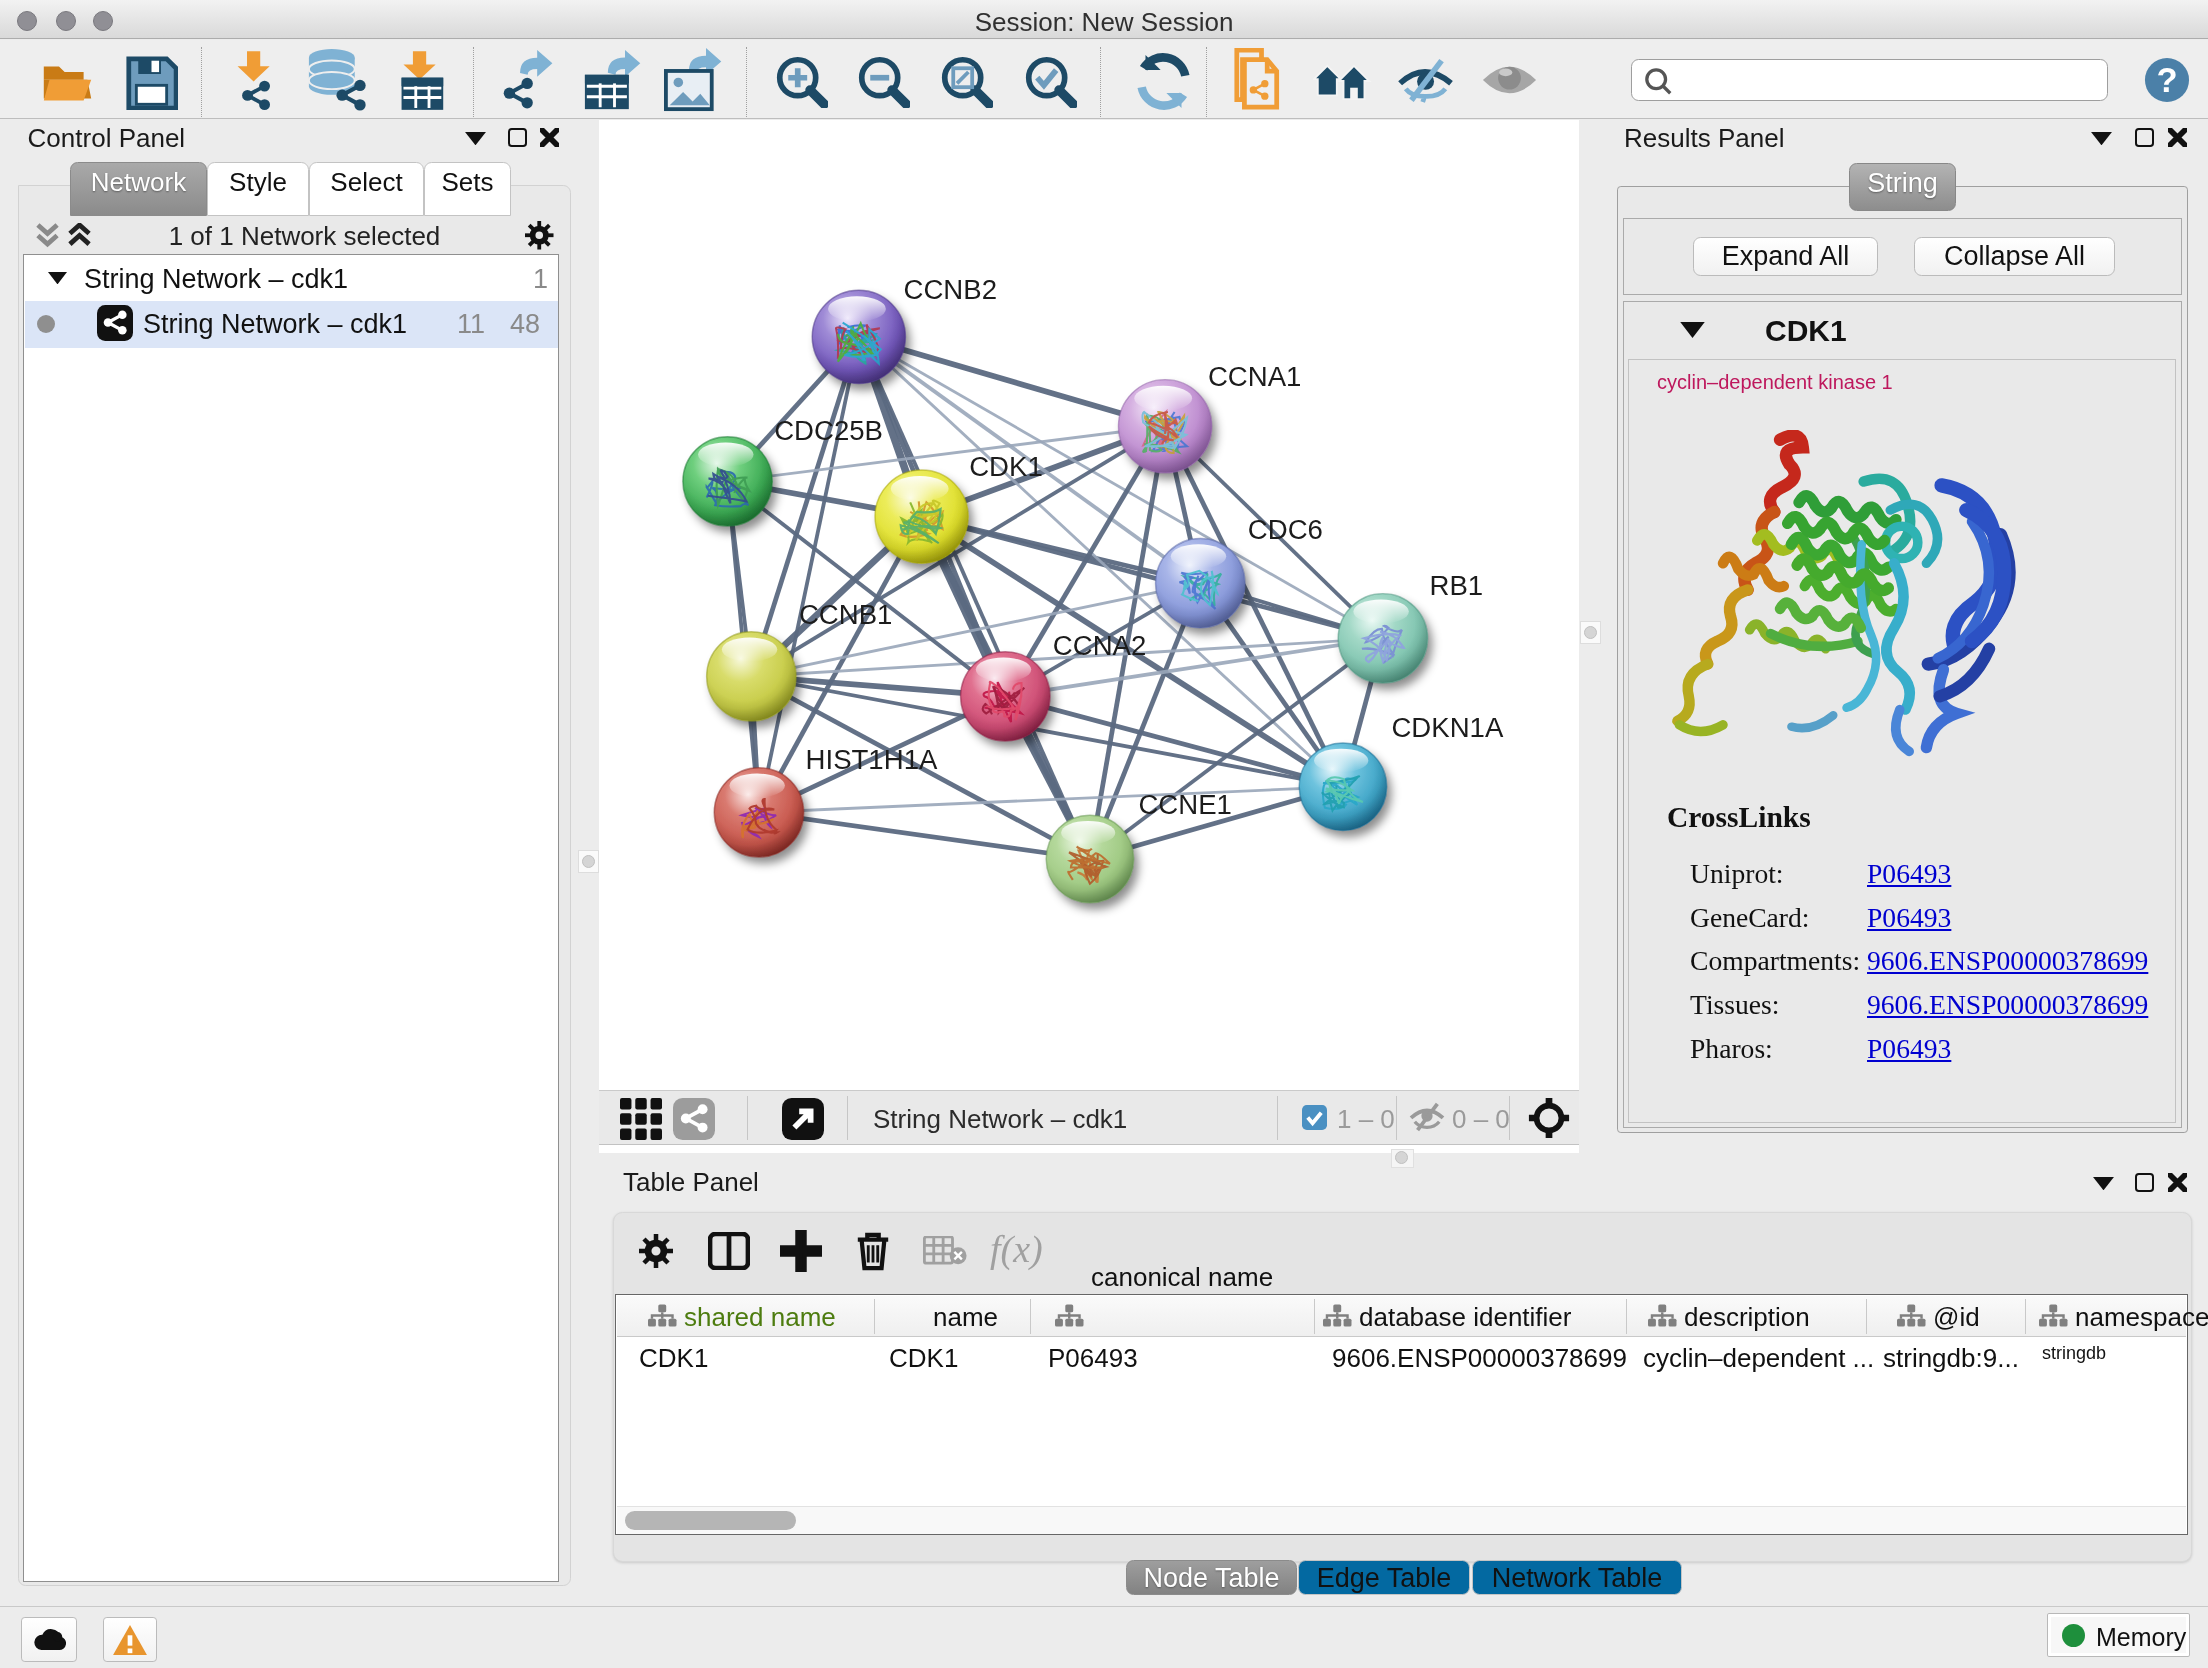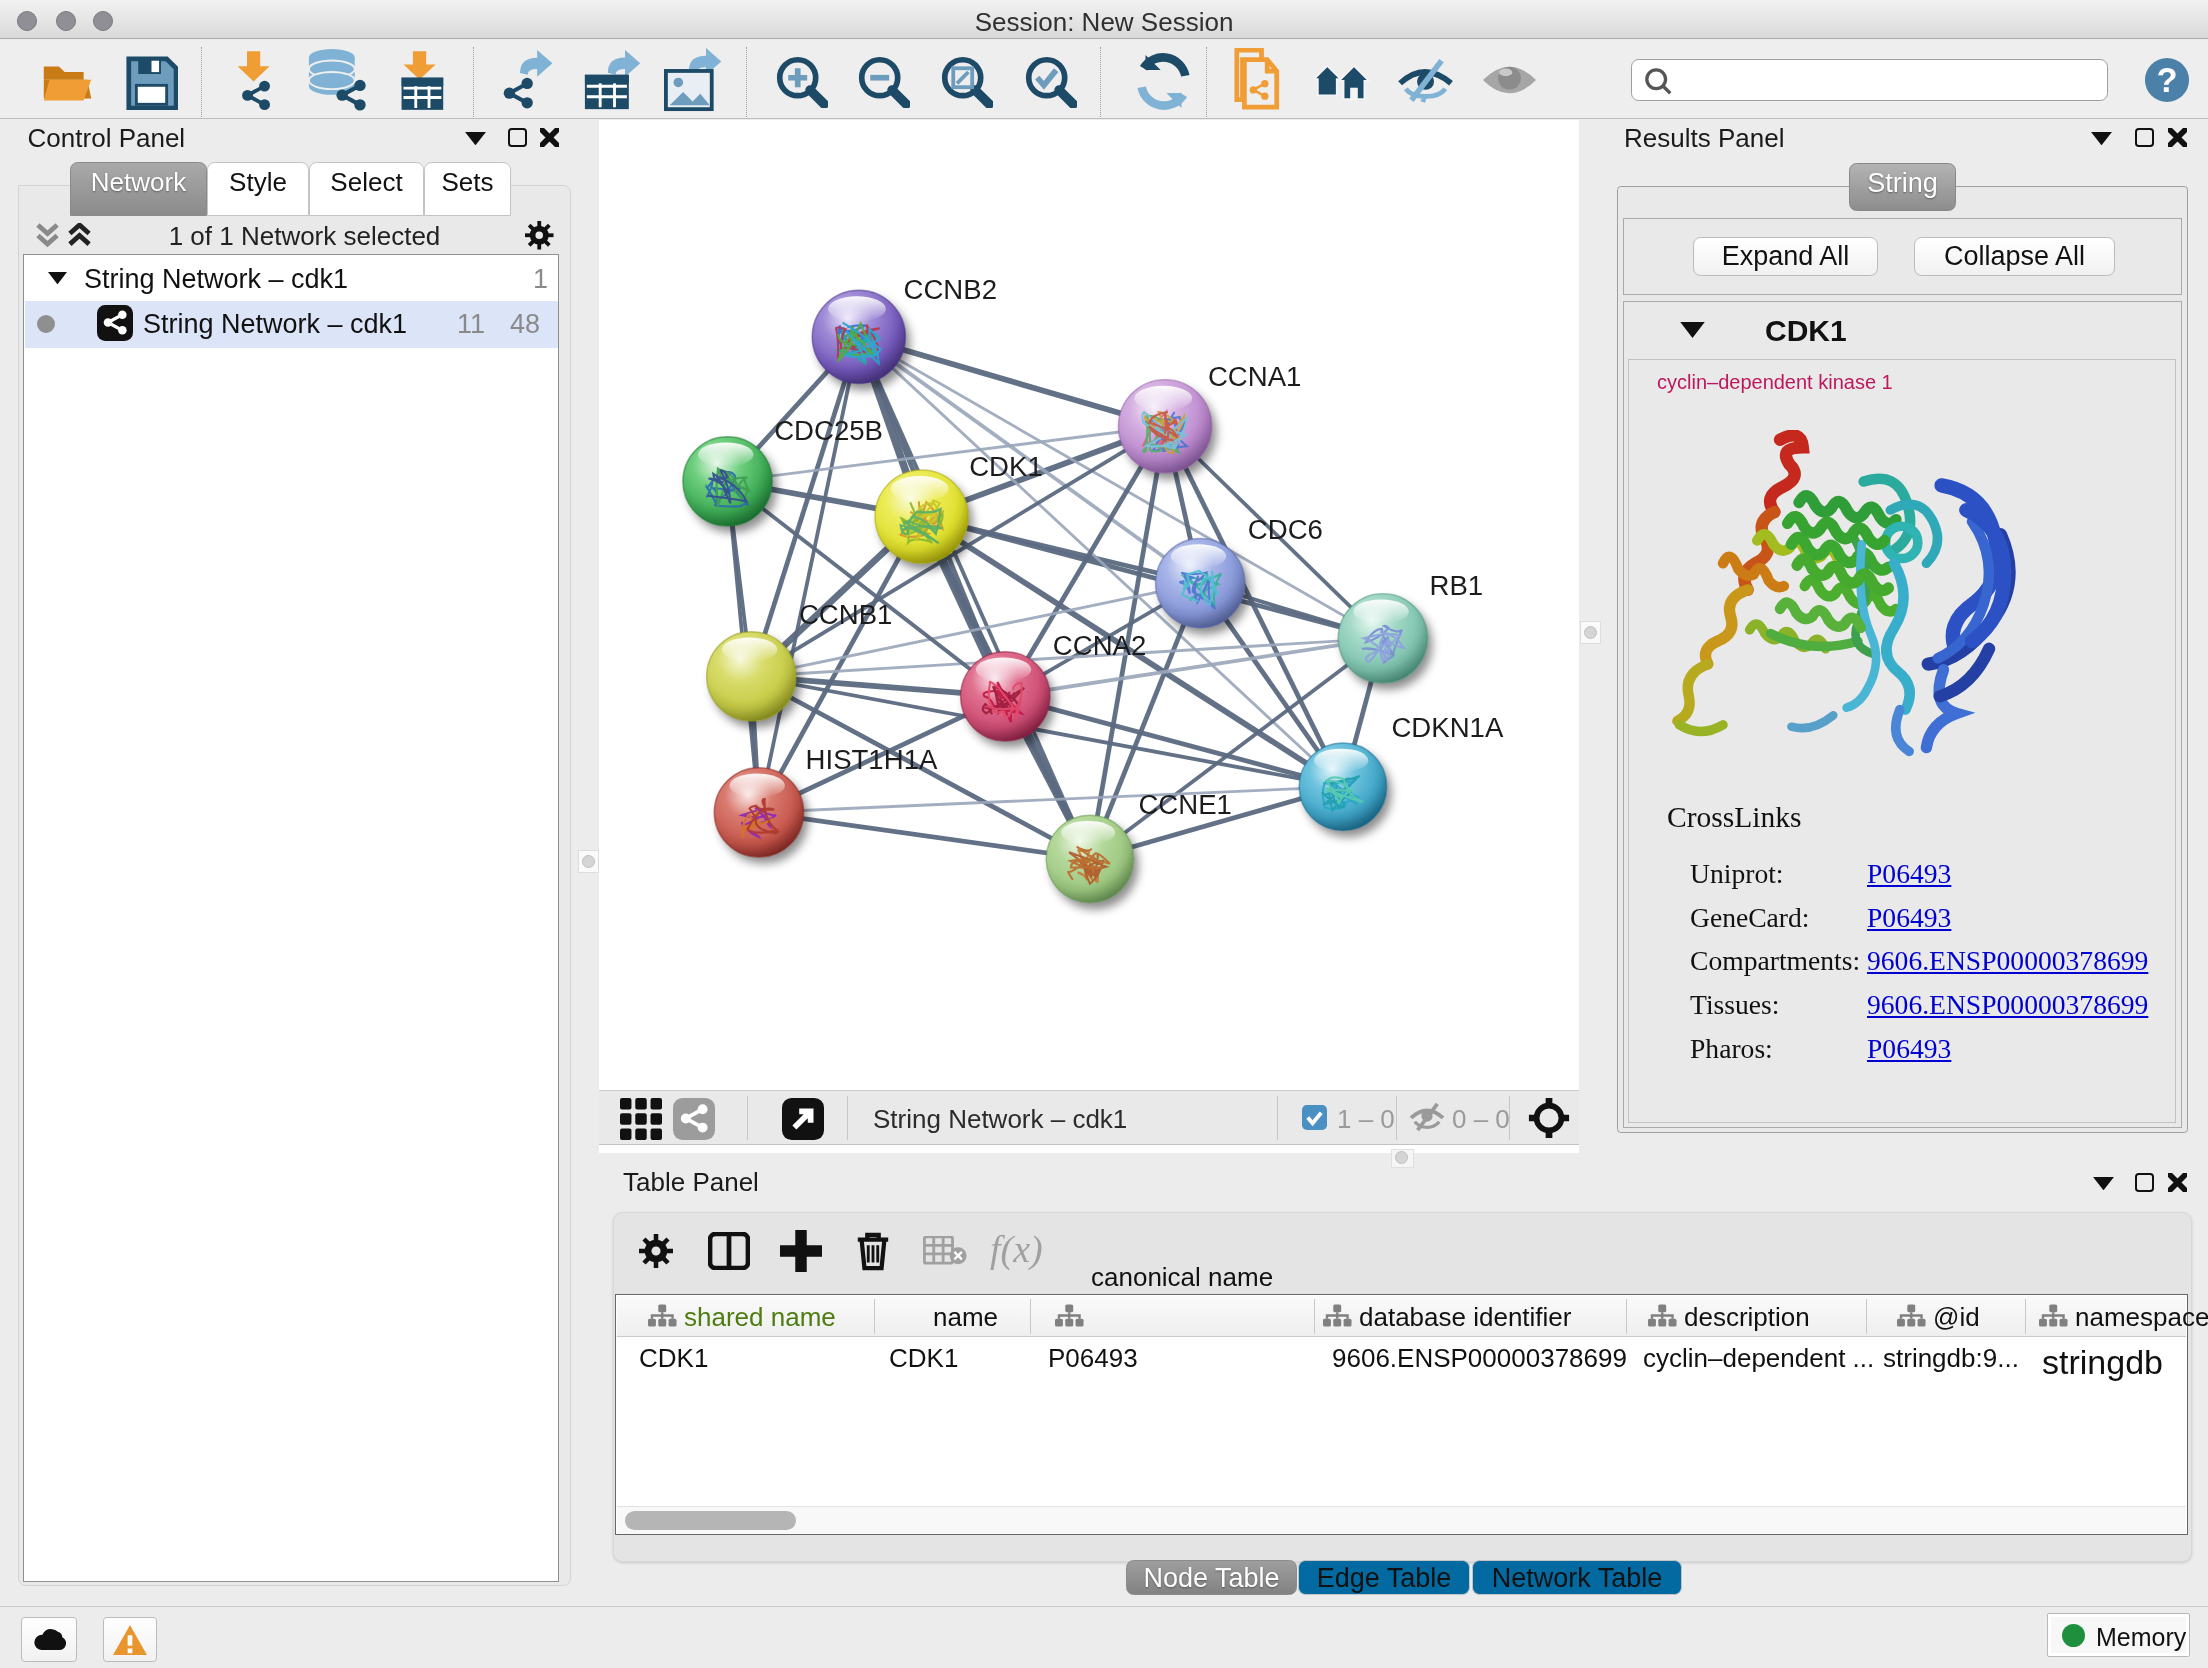--- a/index.html
+++ b/index.html
@@ -534,21 +534,21 @@
     <path d="M292 252 q-14 38 14 46 q-28 10 -32 36" fill="none" stroke="#3f6fd4" stroke-width="12" stroke-linecap="round"></path>
     <path d="M246 294 q-12 30 10 44" fill="none" stroke="#4a86d8" stroke-width="10" stroke-linecap="round"></path>
     <path d="M176 300 q-22 18 -44 12" fill="none" stroke="#57a0c9" stroke-width="9" stroke-linecap="round"></path>
     <path d="M128 98 q8.5 -15.5 17 3 q8.5 12.5 17 3 q8.5 -15.5 17 3 q8.5 12.5 17 3 q8.5 -15.5 17 3 q8.5 12.5 17 3" fill="none" stroke="#37a431" stroke-width="12" stroke-linecap="round"></path>
     <path d="M138 142 q8.0 -15.0 16 4 q8.0 11.0 16 4 q8.0 -15.0 16 4 q8.0 11.0 16 4 q8.0 -15.0 16 4 q8.0 11.0 16 4" fill="none" stroke="#45aa2d" stroke-width="12" stroke-linecap="round"></path>
     <path d="M120 188 q8.5 -15.0 17 4 q8.5 11.0 17 4 q8.5 -15.0 17 4 q8.5 11.0 17 4 q8.5 -15.0 17 4" fill="none" stroke="#57b13b" stroke-width="11" stroke-linecap="round"></path>
     <path d="M236 84 q30 -16 44 10 q14 26 -6 46" fill="none" stroke="#2fa8b8" stroke-width="10" stroke-linecap="round"></path>
     <path d="M316 84 q40 18 40 66 q0 48 -34 72" fill="none" stroke="#2c51c4" stroke-width="15" stroke-linecap="round"></path>
     <path d="M340 230 q-18 40 -52 50" fill="none" stroke="#2440a4" stroke-width="13" stroke-linecap="round"></path>
   </svg>
-<div class="abs serif" style="left:1667px;top:801px;font-size:29.5px;font-weight:normal">CrossLinks</div>
+<div class="abs serif" style="left:1667px;top:801px;font-size:29.5px;font-weight:bold">CrossLinks</div>
 <div class="abs serif" style="left:1690px;top:858px;font-size:27.6px">Uniprot:</div>
 <div class="abs seriflink" style="left:1867px;top:858px;font-size:27.6px">P06493</div>
 <div class="abs serif" style="left:1690px;top:902px;font-size:27.6px">GeneCard:</div>
 <div class="abs seriflink" style="left:1867px;top:902px;font-size:27.6px">P06493</div>
 <div class="abs serif" style="left:1690px;top:945px;font-size:27.6px">Compartments:</div>
 <div class="abs seriflink" style="left:1867px;top:945px;font-size:27.6px">9606.ENSP00000378699</div>
 <div class="abs serif" style="left:1690px;top:989px;font-size:27.6px">Tissues:</div>
 <div class="abs seriflink" style="left:1867px;top:989px;font-size:27.6px">9606.ENSP00000378699</div>
 <div class="abs serif" style="left:1690px;top:1033px;font-size:27.6px">Pharos:</div>
 <div class="abs seriflink" style="left:1867px;top:1033px;font-size:27.6px">P06493</div>
@@ -660,21 +660,21 @@
       <path d="M18 10 v5 M5 18 v-4 h26 v4 M18 13 v5" stroke="#808080" stroke-width="3" fill="none"></path>
     </g>
   </svg>
 <div class="abs" style="left:2075px;top:1302px;font-size:26px;color:#111;white-space:nowrap">namespace</div>
 <div class="abs" style="left:639px;top:1343px;font-size:26px;color:#111;white-space:nowrap">CDK1</div>
 <div class="abs" style="left:889px;top:1343px;font-size:26px;color:#111;white-space:nowrap">CDK1</div>
 <div class="abs" style="left:1048px;top:1343px;font-size:26px;color:#111;white-space:nowrap">P06493</div>
 <div class="abs" style="left:1332px;top:1343px;font-size:26px;color:#111;white-space:nowrap">9606.ENSP00000378699</div>
 <div class="abs" style="left:1643px;top:1343px;font-size:26px;color:#111;white-space:nowrap">cyclin–dependent ...</div>
 <div class="abs" style="left:1883px;top:1343px;font-size:26px;color:#111;white-space:nowrap">stringdb:9...</div>
-<div class="abs" style="left:2042px;top:1343px;font-size:34px;color:#111;white-space:nowrap">stringdb</div>
+<div class="abs" style="left:2042px;top:1343px;font-size:18px;color:#111;white-space:nowrap">stringdb</div>
 <div class="abs" style="left:617px;top:1506px;width:1569px;height:27.6px;background:#f8f8f8;border-top:1px solid #e2e2e2"></div>
 <div class="abs" style="left:625px;top:1511px;width:171px;height:19px;background:#b5b5b5;border-radius:9.5px"></div>
 <div class="hdrbtn sel" style="left:1126px;top:1560px;width:171px;height:35px;line-height:34px">Node Table</div>
 <div class="hdrbtn" style="left:1298px;top:1560px;width:172px;height:35px;line-height:34px">Edge Table</div>
 <div class="hdrbtn" style="left:1472px;top:1560px;width:210px;height:35px;line-height:34px">Network Table</div>
 <div class="abs" style="left:0;top:1606px;width:2208px;height:1px;background:#c9c9c9"></div>
 <div class="abs btn" style="left:21px;top:1617px;width:56px;height:45px;border-radius:3.8px"></div>
 <svg class="abs" style="left:32px;top:1629px" width="34" height="23" viewBox="0 0 36 24">
     <path d="M10 22 a8 8 0 0 1 1 -16 a10 10 0 0 1 19 2 a7 7 0 0 1 -2 14 z" fill="#111"></path>
     <circle cx="27" cy="8" r="5" fill="#111"></circle>

